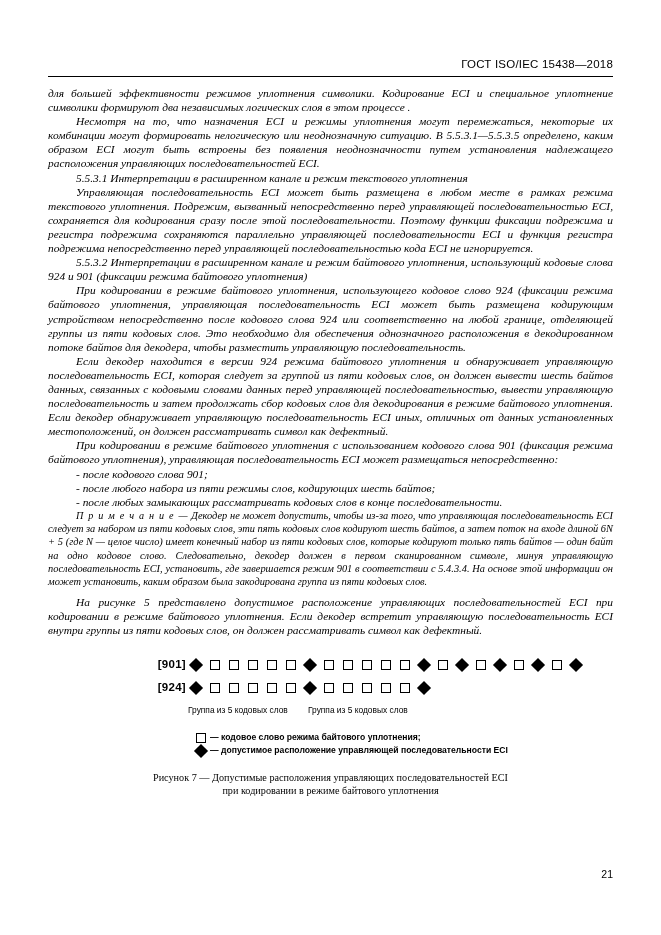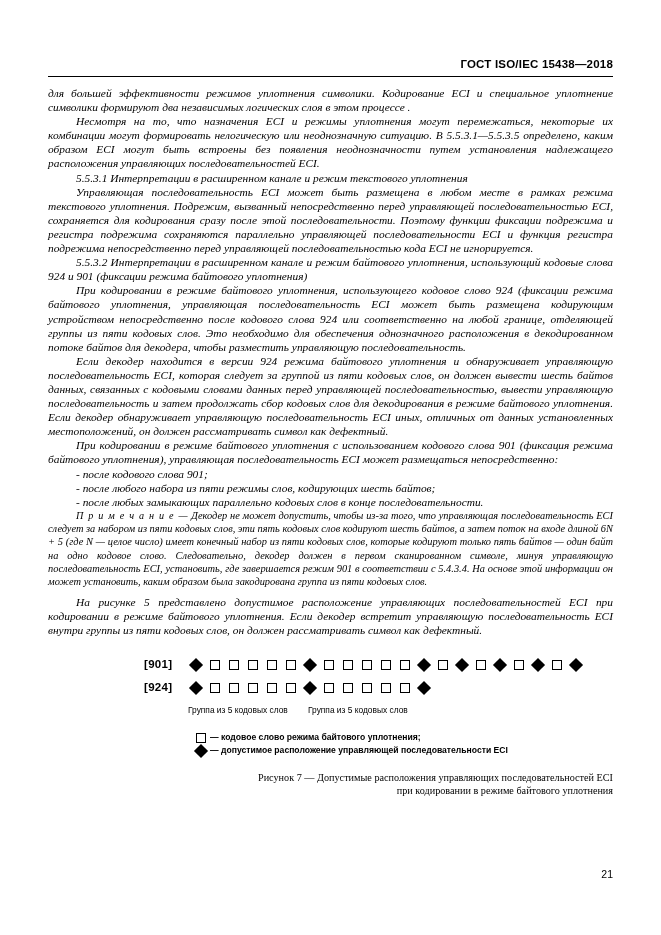--- a/index.html
+++ b/index.html
@@ -21,21 +21,21 @@
     width: 661px;
     height: 935px;
     box-sizing: border-box;
     padding: 0;
   }
   .header {
     position: absolute;
     top: 58px;
     right: 48px;
     font-family: "Liberation Sans", sans-serif;
-    font-weight: bold;
+    font-weight: normal;
     font-size: 11.5px;
     letter-spacing: 0.2px;
     color: #000;
   }
   .header-rule {
     position: absolute;
     top: 76px;
     left: 48px;
     right: 48px;
     border-bottom: 1.1px solid #000;
@@ -83,21 +83,21 @@
     align-items: center;
     justify-content: flex-start;
     font-family: "Liberation Sans", sans-serif;
     font-size: 11px;
     font-weight: bold;
     margin-bottom: 9px;
     padding-left: 96px;
   }
   .fig-tag {
     width: 42px;
-    text-align: left;
+    text-align: right;
     font-size: 11.5px;
     font-weight: bold;
     letter-spacing: 0.3px;
   }
   .sym {
     display: inline-block;
     width: 19px;
     text-align: center;
     font-size: 12px;
     line-height: 14px;
@@ -139,21 +139,21 @@
     padding-left: 148px;
     line-height: 13px;
   }
   .legend-line {
     display: flex;
     align-items: center;
     gap: 4px;
   }
   .fig-title {
     margin-top: 14px;
-    text-align: right;
+    text-align: center;
     font-size: 10.2px;
     line-height: 13px;
   }
   .page-number {
     position: absolute;
     right: 48px;
     bottom: 55px;
     font-family: "Liberation Sans", sans-serif;
     font-size: 10.5px;
   }
@@ -175,21 +175,21 @@
     <p class="indent">5.5.3.1  Интерпретации в расширенном канале и режим текстового уплотнения</p>
     <p class="indent">Управляющая последовательность ECI может быть размещена в любом месте в рамках режима текстового уплотнения. Подрежим, вызванный непосредственно перед управляющей последовательностью ECI, сохраняется для кодирования сразу после этой последовательности. Поэтому функции фиксации подрежима и регистра подрежима сохраняются параллельно управляющей последовательности ECI и функция регистра подрежима непосредственно перед управляющей последовательностью кода ECI не игнорируется.</p>
 
     <p class="indent">5.5.3.2  Интерпретации в расширенном канале и режим байтового уплотнения, использующий кодовые слова 924 и 901 (фиксации режима байтового уплотнения)</p>
     <p class="indent">При кодировании в режиме байтового уплотнения, использующего кодовое слово 924 (фиксации режима байтового уплотнения, управляющая последовательность ECI может быть размещена кодирующим устройством непосредственно после кодового слова 924 или соответственно на любой границе, отделяющей группы из пяти кодовых слов. Это необходимо для обеспечения однозначного расположения в декодированном потоке байтов для декодера, чтобы разместить управляющую последовательность.</p>
     <p class="indent">Если декодер находится в версии 924 режима байтового уплотнения и обнаруживает управляющую последовательность ECI, которая следует за группой из пяти кодовых слов, он должен вывести шесть байтов данных, связанных с кодовыми словами данных перед управляющей последовательностью, вывести управляющую последовательность и затем продолжать сбор кодовых слов для декодирования в режиме байтового уплотнения. Если декодер обнаруживает управляющую последовательность ECI иных, отличных от данных установленных местоположений, он должен рассматривать символ как дефектный.</p>
     <p class="indent">При кодировании в режиме байтового уплотнения с использованием кодового слова 901 (фиксация режима байтового уплотнения), управляющая последовательность ECI может размещаться непосредственно:</p>
 
     <p class="dash">- после кодового слова 901;</p>
     <p class="dash">- после любого набора из пяти режимы слов, кодирующих шесть байтов;</p>
-    <p class="dash">- после любых замыкающих параллельно кодовых слов в конце последовательности.</p>
+    <p class="dash">- после любых замыкающих рассматривать кодовых слов в конце последовательности.</p>
 
     <p class="note note-body"><span class="note-label">П р и м е ч а н и е —</span><span> Декодер не может допустить, чтобы из-за того, что управляющая последовательность ECI следует за набором из пяти кодовых слов, эти пять кодовых слов кодируют шесть байтов, а затем поток на входе длиной 6N + 5 (где N — целое число) имеет конечный набор из пяти кодовых слов, которые кодируют только пять байтов — один байт на одно кодовое слово. Следовательно, декодер должен в первом сканированном символе, минуя управляющую последовательность ECI, установить, где завершается режим 901 в соответствии с 5.4.3.4. На основе этой информации он может установить, каким образом была закодирована группа из пяти кодовых слов.</span></p>
 
     <div class="spacer-sm"></div>
 
     <p class="indent">На рисунке 5 представлено допустимое расположение управляющих последовательностей ECI при кодировании в режиме байтового уплотнения. Если декодер встретит управляющую последовательность ECI внутри группы из пяти кодовых слов, он должен рассматривать символ как дефектный.</p>
 
     <div class="fig">
 
       <div class="fig-row">

